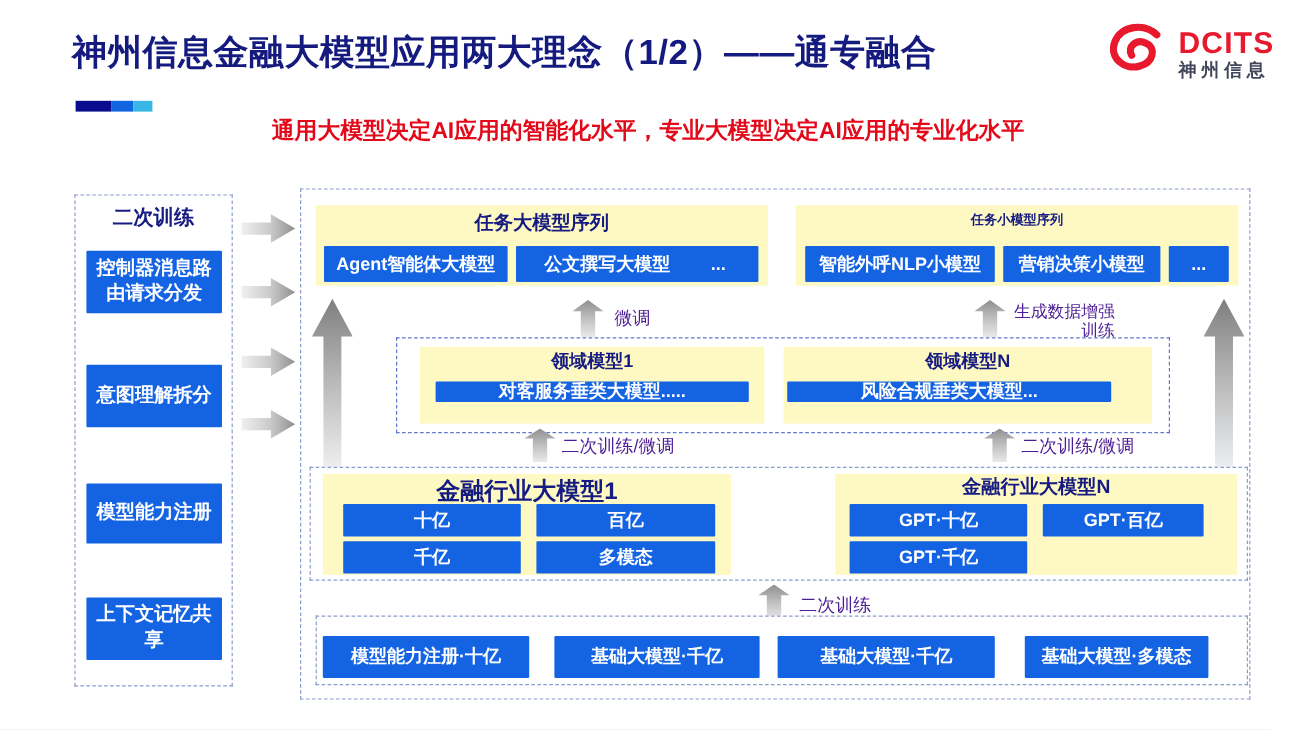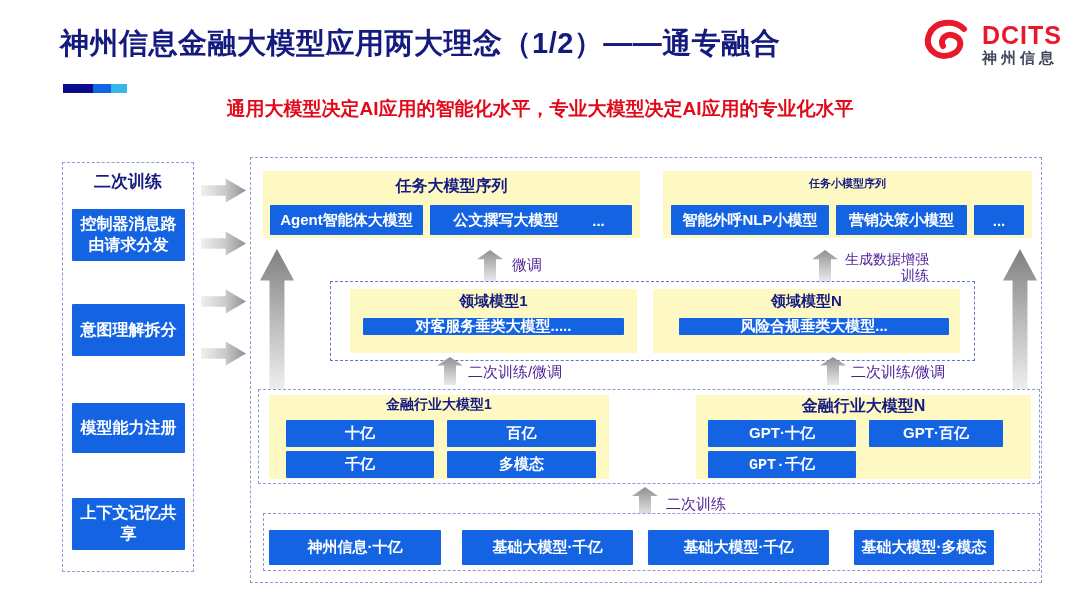--- a/index.html
+++ b/index.html
@@ -116,49 +116,49 @@
   <div class="up-arrow-sm" style="left:812px;top:250px;height:31px;"></div>
   <div class="flow-label" style="left:841px;top:251px;width:88px;font-size:14px;line-height:16px;white-space:normal;text-align:right;">生成数据增强训练</div>
 
   <div class="dashed-mid" style="left:330px;top:281px;width:645px;height:80px;">
     <div class="panel" style="left:19px;top:7px;width:287px;height:64px;">
       <div class="panel-title" style="top:3px;font-size:15px;">领域模型1</div>
       <div class="chip mid-chip" style="left:13px;width:261px;">对客服务垂类大模型.....</div>
     </div>
     <div class="panel" style="left:322px;top:7px;width:307px;height:64px;">
       <div class="panel-title" style="top:3px;font-size:15px;">领域模型N</div>
-      <div class="chip mid-chip" style="left:26px;width:270px;">风险合规垂类大模型...</div>
+      <div class="chip mid-chip" style="left:3px;width:270px;">风险合规垂类大模型...</div>
     </div>
   </div>
 
   <div class="up-arrow-sm" style="left:437px;top:357px;height:28px;"></div>
   <div class="flow-label" style="left:468px;top:363px;">二次训练/微调</div>
 
   <div class="up-arrow-sm" style="left:820px;top:357px;height:28px;"></div>
   <div class="flow-label" style="left:851px;top:363px;">二次训练/微调</div>
 
   <div class="dashed" style="left:258px;top:389px;width:782px;height:95px;">
     <div class="panel" style="left:10px;top:5px;width:340px;height:84px;">
-      <div class="panel-title" style="top:1px;font-size:14px;">金融行业大模型1</div>
+      <div class="panel-title" style="top:1px;font-size:20px;">金融行业大模型1</div>
       <div class="chip grid-chip" style="left:17px;top:25px;width:148px;">十亿</div>
       <div class="chip grid-chip" style="left:178px;top:25px;width:149px;">百亿</div>
       <div class="chip grid-chip" style="left:17px;top:56px;width:148px;">千亿</div>
       <div class="chip grid-chip" style="left:178px;top:56px;width:149px;">多模态</div>
     </div>
     <div class="panel" style="left:437px;top:5px;width:335px;height:84px;">
       <div class="panel-title" style="top:1px;font-size:16px;">金融行业大模型N</div>
       <div class="chip grid-chip" style="left:12px;top:25px;width:148px;">GPT·十亿</div>
       <div class="chip grid-chip" style="left:173px;top:25px;width:134px;">GPT·百亿</div>
-      <div class="chip grid-chip" style="left:12px;top:56px;width:148px;font-family:Liberation Mono, monospace;">GPT·千亿</div>
+      <div class="chip grid-chip" style="left:12px;top:56px;width:148px;">GPT·千亿</div>
     </div>
   </div>
 
   <div class="up-arrow-sm" style="left:632px;top:487px;height:30px;"></div>
   <div class="flow-label" style="left:666px;top:495px;">二次训练</div>
 
   <div class="dashed" style="left:263px;top:513px;width:777px;height:58px;">
-    <div class="chip base-chip" style="left:5px;width:172px;">神州信息·十亿</div>
+    <div class="chip base-chip" style="left:5px;width:172px;">模型能力注册·十亿</div>
     <div class="chip base-chip" style="left:198px;width:171px;">基础大模型·千亿</div>
     <div class="chip base-chip" style="left:384px;width:181px;">基础大模型·千亿</div>
-    <div class="chip base-chip" style="left:590px;width:140px;">基础大模型·多模态</div>
+    <div class="chip base-chip" style="left:590px;width:153px;">基础大模型·多模态</div>
   </div>
 
 </div>
 
 </body></html>

